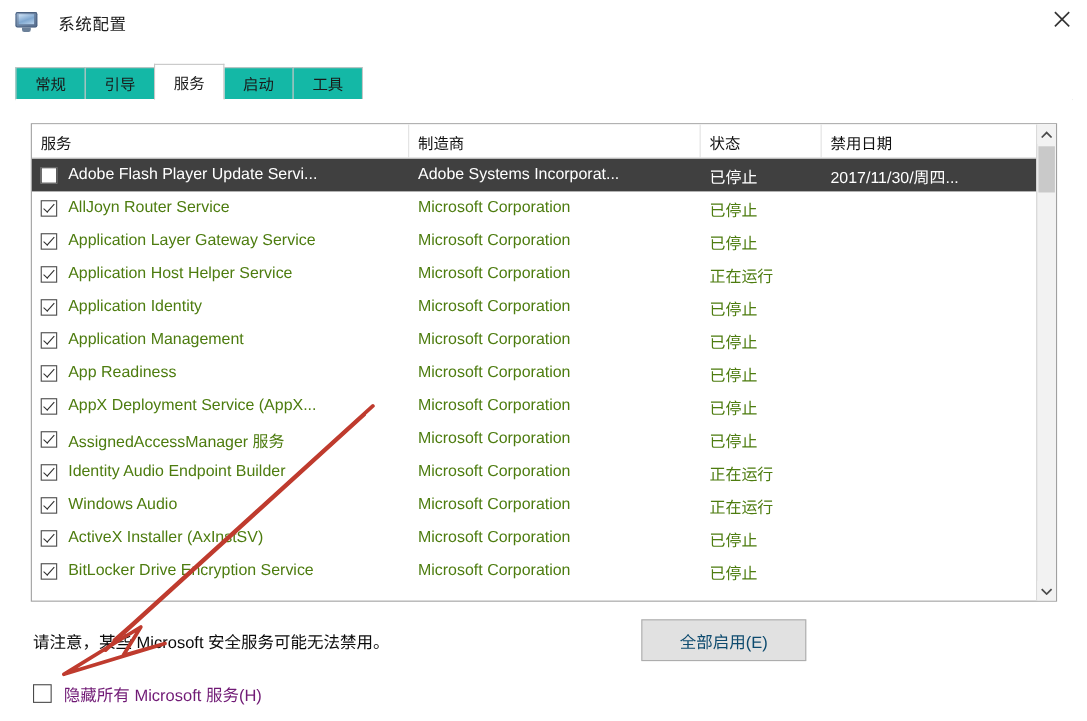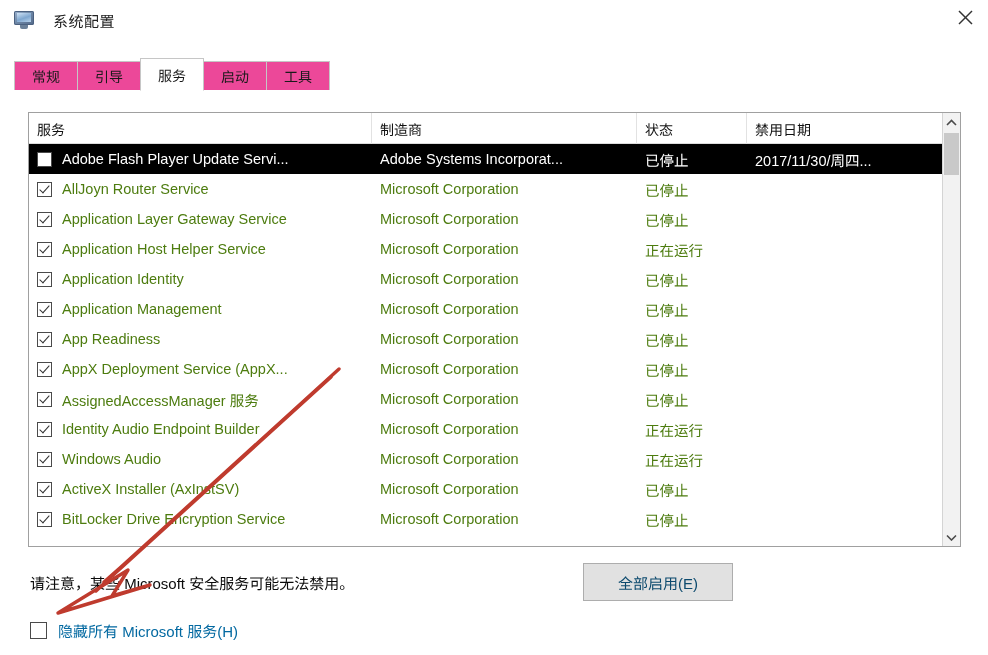--- a/index.html
+++ b/index.html
@@ -99,21 +99,21 @@
   }
   .tab {
     height: 30px;
     min-width: 54px;
     padding: 0 17px;
     display: flex;
     align-items: center;
     justify-content: center;
     font-size: 14px;
     color: #1a1a1a;
-    background: #ec4899;
+    background: #14b8a6;
     border: 1px solid #c6c6c6;
     border-bottom: 1px solid #bfbfbf;
     margin-right: -1px;
     box-sizing: border-box;
     cursor: default;
     white-space: nowrap;
   }
   .tab.active {
     background: #ffffff;
     height: 33px;
@@ -178,21 +178,21 @@
     overflow: hidden;
   }
   .row {
     height: 30px;
     display: flex;
     align-items: center;
     box-sizing: border-box;
     cursor: default;
   }
   .row.selected {
-    background: #000000;
+    background: #404040;
     justify-content: center;
   }
   .cell {
     font-size: 14.5px;
     color: #4d7c0f;
     box-sizing: border-box;
     white-space: nowrap;
     overflow: hidden;
     display: flex;
     align-items: center;
@@ -274,21 +274,21 @@
   }
   .hide-ms .cb2 {
     width: 17px; height: 17px;
     border: 1px solid #4a4a4a;
     background: #ffffff;
     box-sizing: border-box;
     flex: none;
   }
   .hide-ms .lbl {
     font-size: 15px;
-    color: #0369a1;
+    color: #701a75;
     white-space: nowrap;
   }
   .btnrow {
     position: absolute;
     left: 569px; top: 473px;
     display: flex;
     gap: 25px;
   }
   .btn {
     width: 150px;

